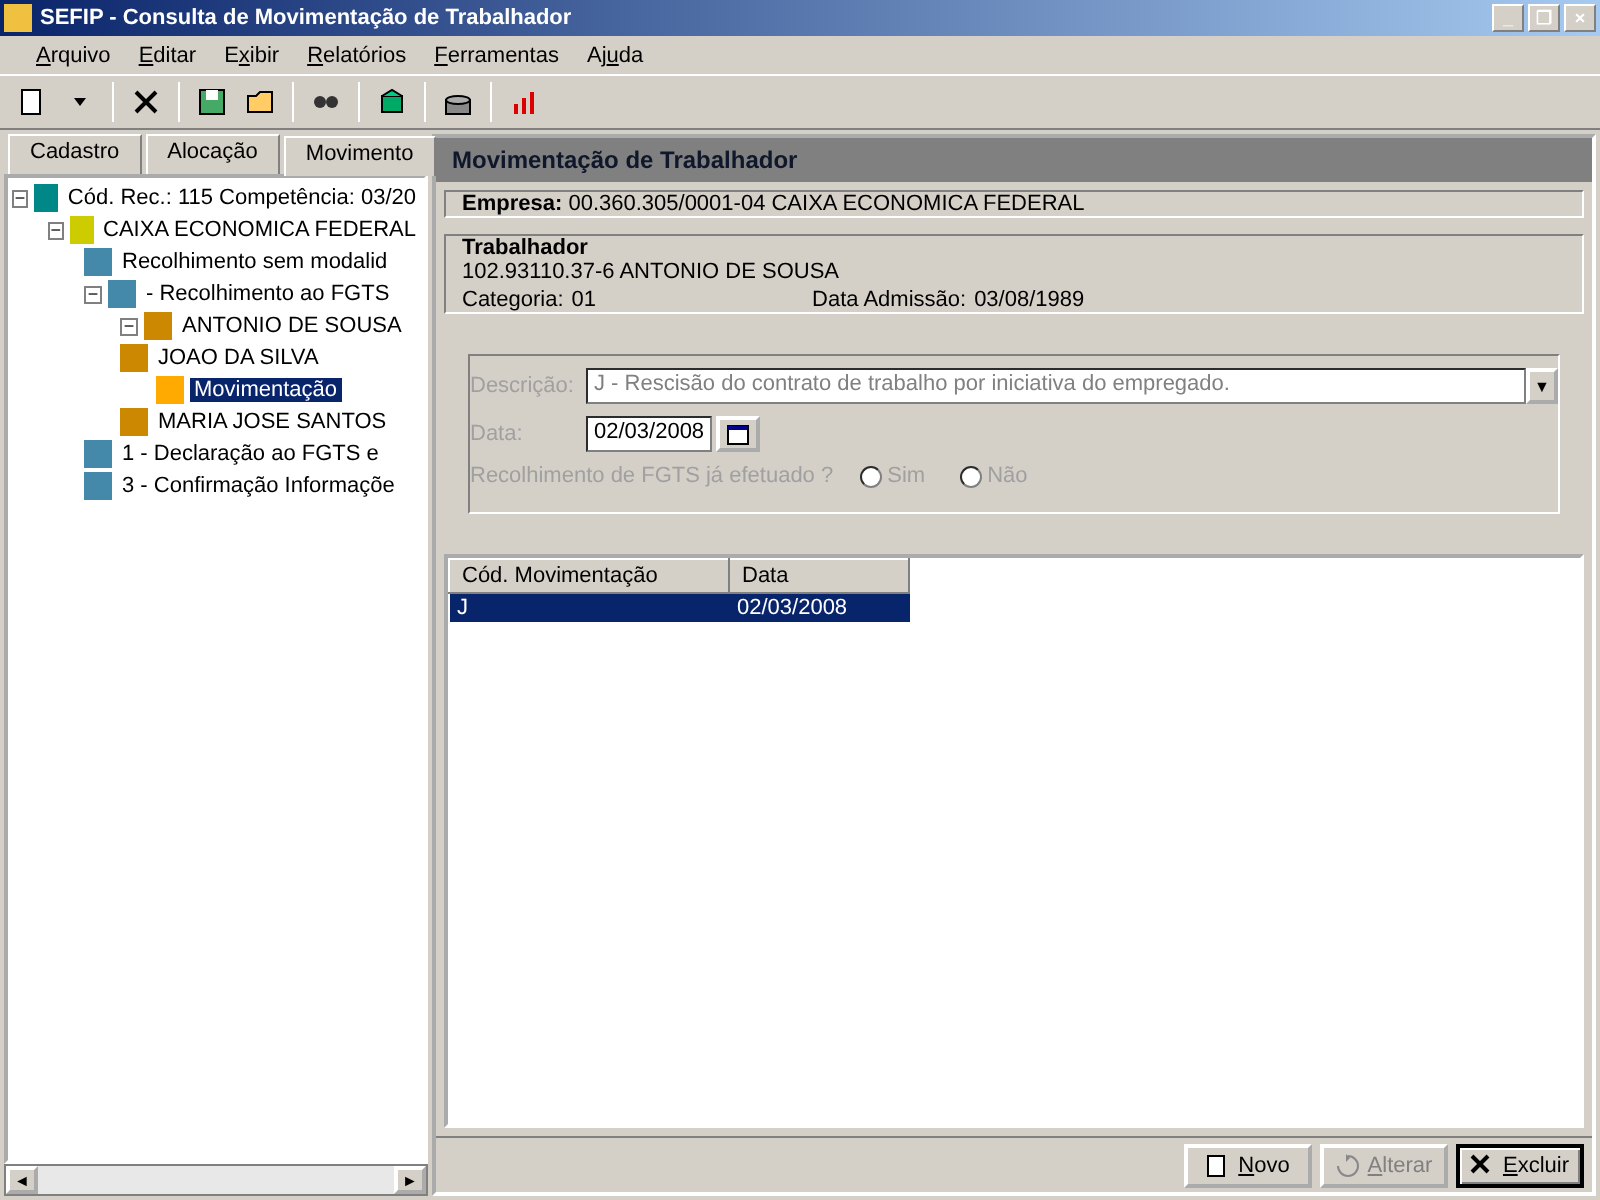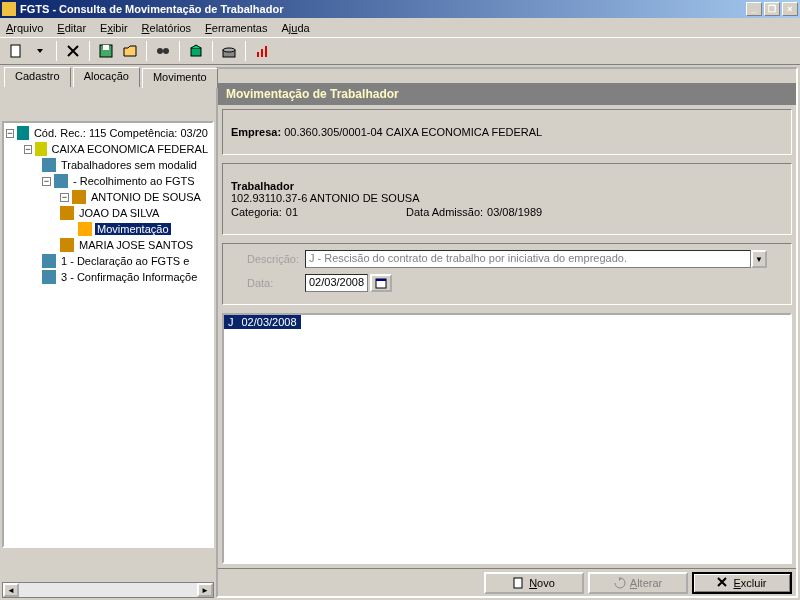--- a/index.html
+++ b/index.html
@@ -6,32 +6,32 @@
 body { background: #d4d0c8; width: 800px; height: 600px; overflow: hidden; }
 
 
 .titlebar { background: linear-gradient(to right, #0a246a, #a6caf0); color: white; height: 18px; display: flex; align-items: center; padding: 0 2px; font-weight: bold; }
 .titlebar .icon { width: 14px; height: 14px; background: #f0c040; margin-right: 4px; display:inline-block; }
 .titlebar .title { flex: 1; }
 .titlebar .winbtns { display: flex; gap: 2px; }
 .titlebar .winbtn { width: 16px; height: 14px; background: #d4d0c8; border: 1px solid #808080; border-top-color:#fff; border-left-color:#fff; display:flex; align-items:center; justify-content:center; font-size:9px; cursor:pointer; }
 
 
-.menubar { background: #d4d0c8; height: 19px; display: flex; align-items: center; padding: 0 0; gap: 2px; }
+.menubar { background: #d4d0c8; height: 19px; display: flex; align-items: center; padding: 0 12px; gap: 2px; }
 .menubar .menuitem { padding: 2px 6px; cursor: pointer; }
 .menubar .menuitem .u { text-decoration: underline; }
 
 
 .toolbar { background: #d4d0c8; height: 28px; border-top: 1px solid #fff; border-bottom: 1px solid #808080; display: flex; align-items: center; padding: 0 4px; gap: 0; }
 .toolbar .tbtn { width: 24px; height: 22px; border: 1px solid #d4d0c8; display:flex; align-items:center; justify-content:center; cursor:pointer; }
 .toolbar .sep { width: 1px; height: 20px; background: #808080; border-right:1px solid #fff; margin: 0 4px; }
 
 
 .main { display: flex; height: calc(600px - 18px - 19px - 28px); }
-.leftpane { width: 216px; background: #d4d0c8; display:flex; flex-direction:column;gap:34px; }
+.leftpane { width: 216px; background: #d4d0c8; display:flex; flex-direction:column; }
 
 
 .tabs { display:flex; height: 22px; padding-left:4px; padding-top:2px; }
 .tab { padding: 2px 10px; border: 1px solid #808080; border-bottom: none; background:#d4d0c8; border-top-color:#fff; border-left-color:#fff; margin-right:2px; cursor:pointer; }
 .tab.active { background:#d4d0c8; position:relative; top:1px; }
 
 
 .treewrap { flex:1; border:2px inset #fff; background:#fff; margin:0 2px; overflow:auto; white-space:nowrap; padding:2px; }
 .treenode { display:flex; align-items:center; height:16px; }
 .treenode .exp { width:9px; height:9px; border:1px solid #808080; display:inline-flex; align-items:center; justify-content:center; font-size:9px; line-height:1; margin-right:3px; cursor:pointer; }
@@ -40,55 +40,55 @@
 .treenode .tlabel.sel { background:#08246b; color:#fff; }
 .indent { width:18px; display:inline-block; flex-shrink:0; }
 
 
 .hscroll { height:16px; background:#d4d0c8; border:1px solid #808080; margin:0 2px 2px 2px; display:flex; }
 .hscroll .arrow { width:16px; height:14px; background:#d4d0c8; border:2px outset #fff; cursor:pointer; display:flex; align-items:center; justify-content:center; font-size:8px; }
 .hscroll .track { flex:1; background:#e8e8e8; }
 
 
 .rightpane { flex:1; background:#d4d0c8; border:2px inset #fff; margin:2px 2px 2px 0; display:flex; flex-direction:column; }
-.rheader { background:#808080; color:#fef9c3; font-weight:bold; padding:4px 8px; font-size:12px;margin-top:14px; }
-.rbox { border:1px solid #808080; border-top-color:#808080; border-left-color:#808080; border-bottom-color:#fff; border-right-color:#fff; margin:4px; padding:16px 8px; }
+.rheader { background:#808080; color:#0f172a; font-weight:bold; padding:4px 8px; font-size:12px; }
+.rbox { border:1px solid #808080; border-top-color:#808080; border-left-color:#808080; border-bottom-color:#fff; border-right-color:#fff; margin:4px; padding:0 8px; }
 .rlabel { color:#000; }
 .rlabel.bold { font-weight:bold; }
-.rform { border:1px solid #808080; border-top-color:#808080; border-left-color:#808080; border-bottom-color:#fff; border-right-color:#fff; margin:4px; padding:6px 24px; }
+.rform { border:1px solid #808080; border-top-color:#808080; border-left-color:#808080; border-bottom-color:#fff; border-right-color:#fff; margin:16px; padding:6px 0; }
 .rform .row { display:flex; align-items:center; margin-bottom:6px; }
 .rform .flabel { width:58px; color:#a0a0a0; }
 .rform .flabelw { color:#a0a0a0; }
 .rform .finput { flex:1; border:1px inset #808080; background:#fff; padding:1px 3px; height:18px; }
 .rform .dropbtn { width:16px; height:18px; background:#d4d0c8; border:2px outset #fff; display:flex; align-items:center; justify-content:center; font-size:8px; cursor:pointer; }
 .rform .datebtn { width:22px; height:18px; background:#d4d0c8; border:2px outset #fff; margin-left:2px; cursor:pointer; display:flex; align-items:center; justify-content:center; }
 .radio { width:11px; height:11px; border-radius:50%; border:1px inset #808080; background:#fff; display:inline-block; margin:0 3px; vertical-align:middle; }
 
 
 .grid { flex:1; margin:4px; border:2px inset #fff; background:#fff; overflow:auto; }
 .grid table { border-collapse:collapse; }
 .grid th { background:#d4d0c8; border:1px solid; border-color:#fff #808080 #808080 #fff; padding:2px 6px; text-align:left; font-weight:normal; }
 .grid td { padding:1px 4px; }
 .grid tr.sel td { background:#08246b; color:#fff; }
 
 
 .rbuttons { height:28px; display:flex; justify-content:flex-end; align-items:center; padding:2px 4px; gap:4px; border-top:1px solid #808080; border-top-color:#808080; }
-.btn { width:100px; height:22px; background:#d4d0c8; border:2px outset #fff; display:flex; align-items:center; justify-content:center; cursor:pointer; gap:4px; }
+.btn { width:64px; height:22px; background:#d4d0c8; border:2px outset #fff; display:flex; align-items:center; justify-content:center; cursor:pointer; gap:4px; }
 .btn.primary { border:2px solid #000; box-shadow: inset 1px 1px 0 #fff, inset -1px -1px 0 #808080; }
 .btn.disabled { color:#808080; }
 .btn .u { text-decoration: underline; }
 
 .bicon { width:12px; height:12px; display:inline-block; }
 </style>
 </head>
 <body>
 
 <div class="titlebar">
   <span class="icon"></span>
-  <span class="title">FGTS - Consulta de Movimentação de Trabalhador</span>
+  <span class="title">SEFIP - Consulta de Movimentação de Trabalhador</span>
   <div class="winbtns">
     <div class="winbtn">_</div>
     <div class="winbtn">❐</div>
     <div class="winbtn">×</div>
   </div>
 </div>
 
 <div class="menubar">
   <span class="menuitem"><span class="u">A</span><span>rquivo</span></span>
   <span class="menuitem"><span class="u">E</span>ditar</span>
@@ -175,21 +175,21 @@
       <div class="treenode">
         <span class="indent"></span>
         <span class="exp">−</span>
         <span class="ticon" style="background:#cc0"></span>
         <span class="tlabel">CAIXA ECONOMICA FEDERAL</span>
       </div>
       <div class="treenode">
         <span class="indent"></span>
           <span class="indent"></span>
         <span class="ticon" style="background:#48a"></span>
-        <span class="tlabel">Trabalhadores sem modalid</span>
+        <span class="tlabel">Recolhimento sem modalid</span>
       </div>
       <div class="treenode">
         <span class="indent"></span>
           <span class="indent"></span>
         <span class="exp">−</span>
         <span class="ticon" style="background:#48a"></span>
         <span class="tlabel"> - Recolhimento ao FGTS</span>
       </div>
       <div class="treenode">
         <span class="indent"></span>
@@ -270,25 +270,38 @@
       <div class="row">
         <span class="flabel">Data:</span>
         <span class="finput" style="flex:0; width:80px;">02/03/2008</span>
         <span class="datebtn">
             <svg width="12" height="12">
               <rect x="1" y="2" width="10" height="9" fill="#fff" stroke="#000"></rect>
               <rect x="1" y="2" width="10" height="2" fill="#008"></rect>
             </svg>
           </span>
       </div>
+      <div class="row">
+        <span class="flabelw">Recolhimento de FGTS já efetuado ?</span>
+        <span style="width:10px"></span>
+        <span class="radio"></span>
+        <span class="flabelw">Sim</span>
+        <span style="width:14px"></span>
+        <span class="radio"></span>
+        <span class="flabelw">Não</span>
+      </div>
     </div>
 
     <div class="grid">
       <table>
         <tbody>
+            <tr>
+          <th style="width:140px">Cód. Movimentação</th>
+          <th style="width:90px">Data</th>
+        </tr>
         <tr class="sel">
           <td>J</td>
           <td>02/03/2008</td>
         </tr>
       </tbody>
         </table>
     </div>
 
     <div class="rbuttons">
       <div class="btn">

